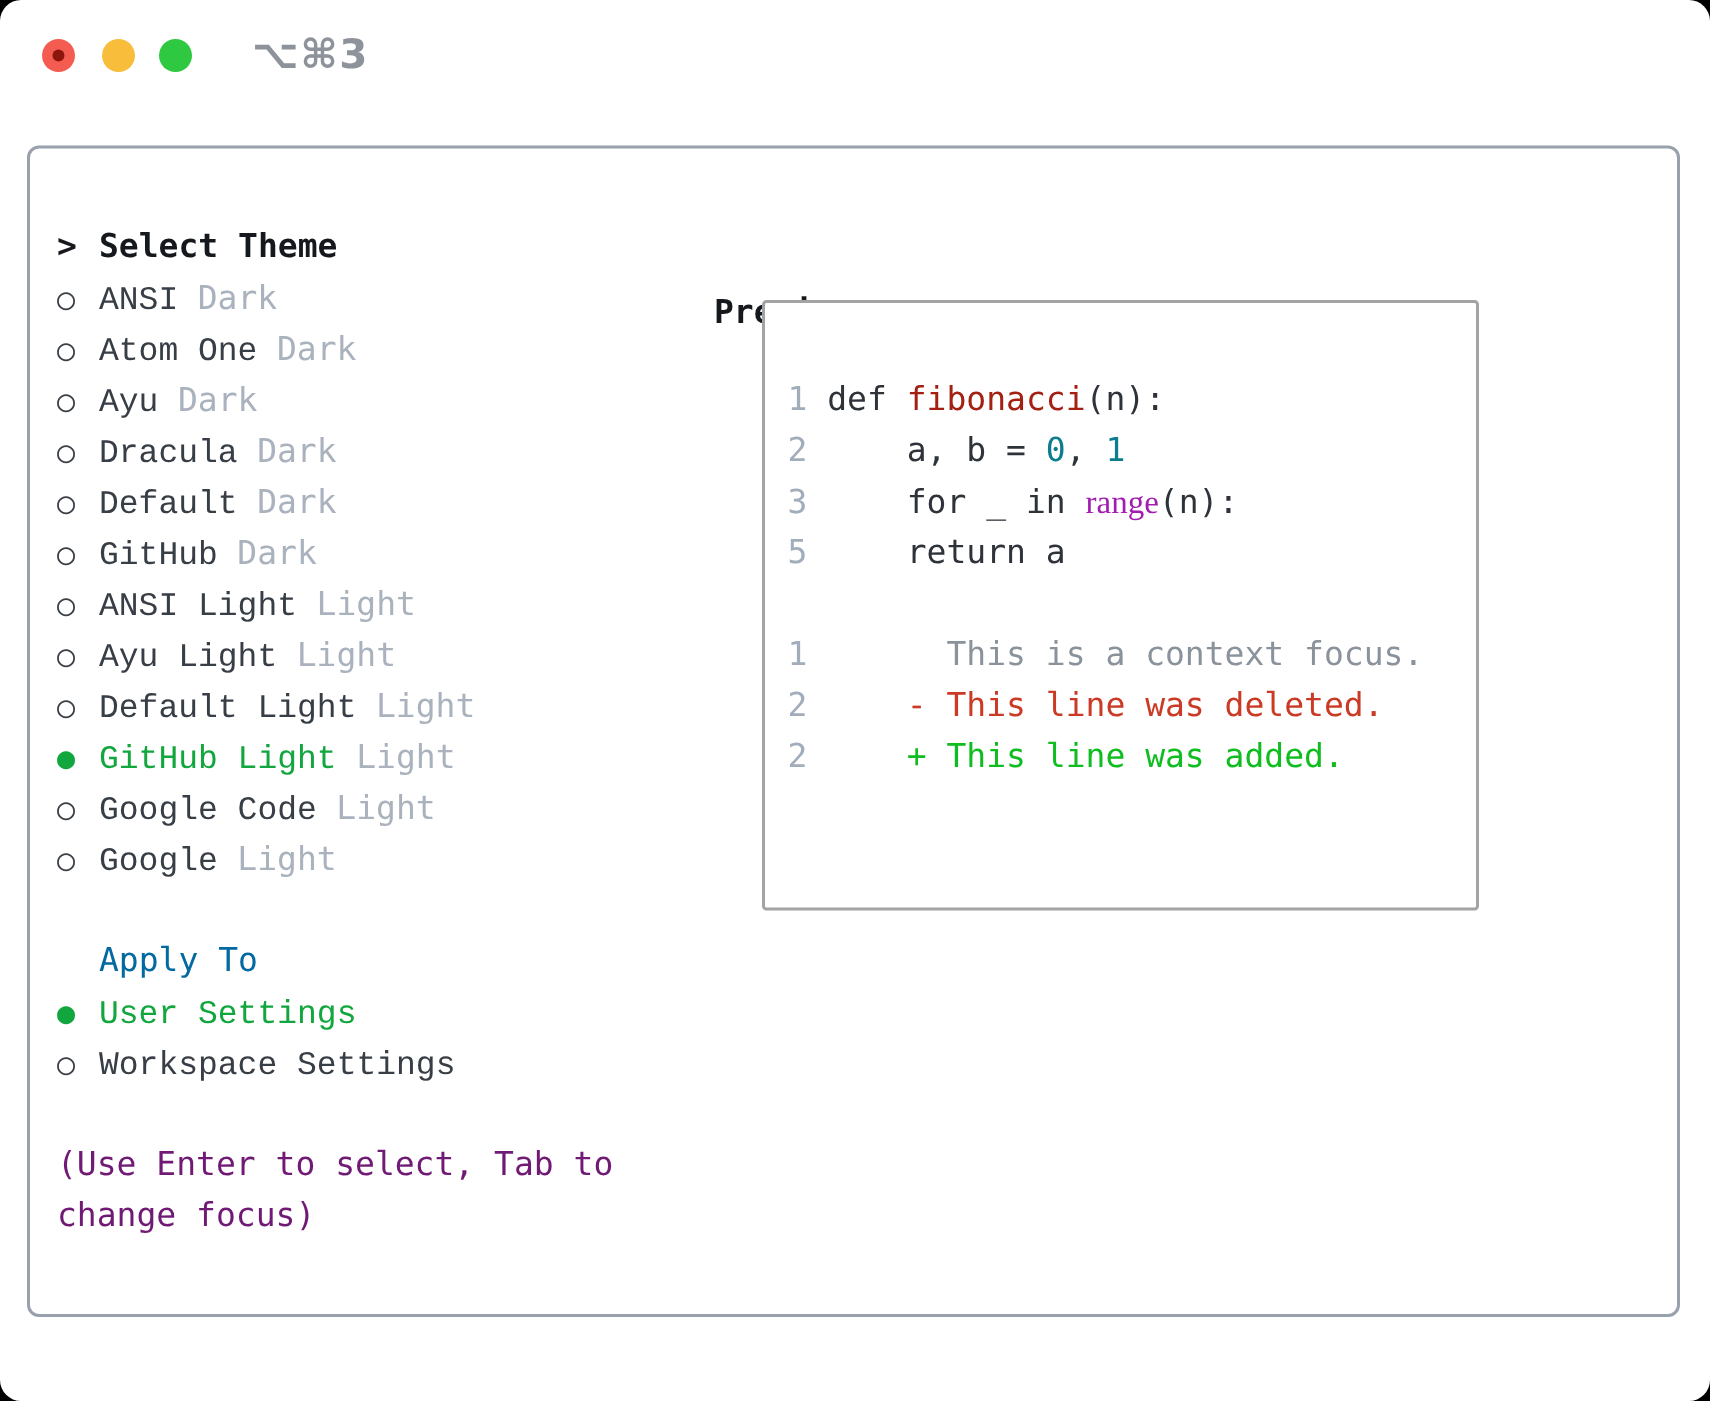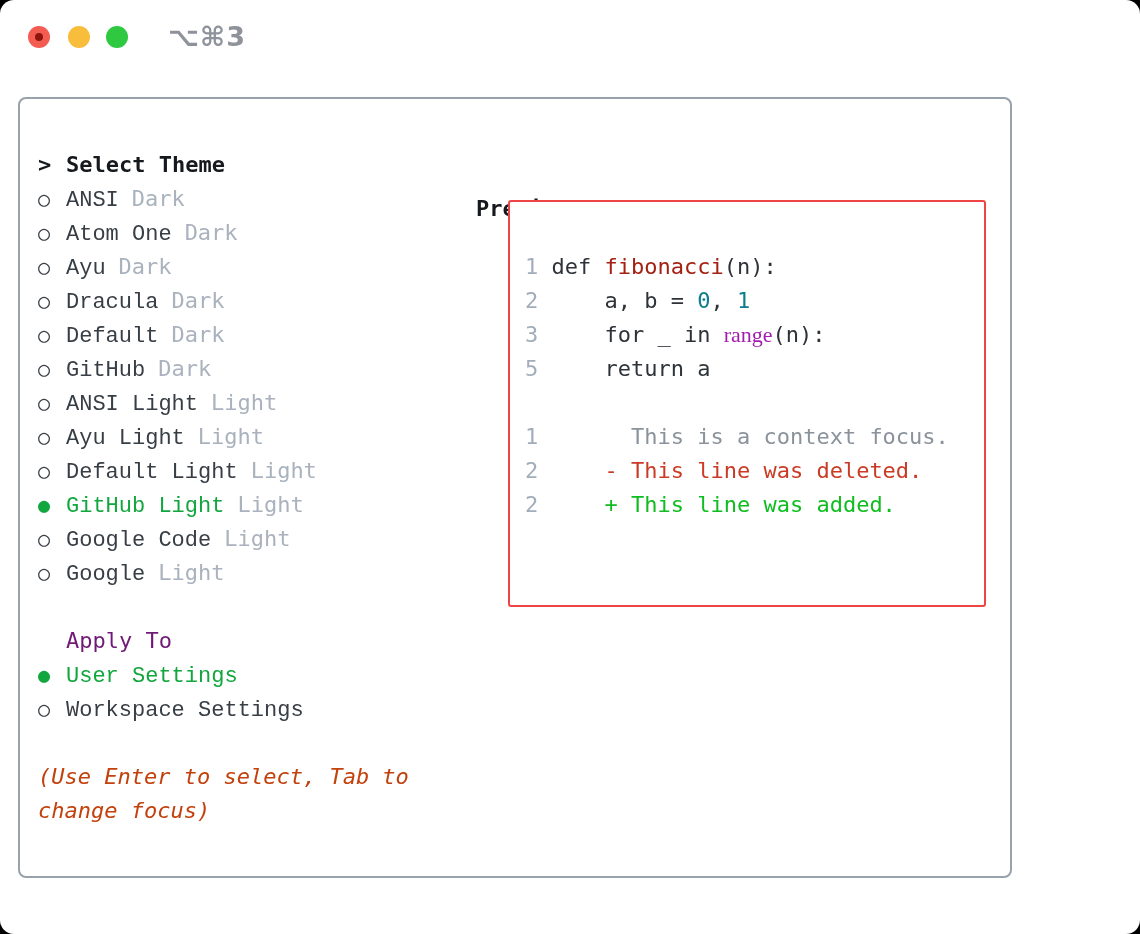--- a/index.html
+++ b/index.html
@@ -19,40 +19,40 @@
   .dot-min { left: 68px; background: #f8bd3b; }
   .dot-zoom { left: 106px; background: #2ec940; }
   .win-title {
     position: absolute; left: 168px; top: 21px;
     font-family: "DejaVu Sans", "DejaVu Sans Mono", sans-serif;
     font-size: 27px; font-weight: 700; color: #8e939b; letter-spacing: 1px;
   }
   
   .panel {
     position: absolute; left: 18px; top: 97px;
-    width: 994px; height: 781px;
+    width: 1102px; height: 781px;
     border: 2px solid #98a1ac; border-radius: 8px;
     box-sizing: border-box; background: #fff;
   }
   .row { height: 34px; line-height: 34px; font-size: 22px; white-space: pre; }
   .left-col { position: absolute; left: 18px; top: 49px; }
   .marker { display: inline-block; width: 28px; font-size: 20px; color: #3a4047; }
   .header-row { font-weight: bold; color: #15181c; }
   .cursor { display: inline-block; width: 28px; font-weight: bold; color: #15181c; }
   .tname { color: #383e45; white-space: pre; font-family: Liberation Mono, monospace; }
   .variant { color: #a9b2bd; margin-left: 13px; white-space: pre; }
   .selected .marker, .selected .tname { color: #12a63e; }
-  .apply-header { color: #701a75; padding-left: 28px; }
-  .hint { color: #c2410c; font-style: italic; }
+  .apply-header { color: #0369a1; padding-left: 28px; }
+  .hint { color: #701a75; }
   
   .preview-header { position: absolute; left: 456px; top: 49px; font-weight: bold; color: #15181c; margin-top: 44px; }
   .preview-box {
     position: absolute; left: 488px; top: 101px;
     width: 478px; height: 407px;
-    border: 2px solid #ef4444; border-radius: 3px;
+    border: 2px solid #a3a3a3; border-radius: 3px;
     box-sizing: border-box; background: #fff;
   }
   .code-area { position: absolute; left: 15px; top: 48px; }
   .cline span { white-space: pre; }
   .ln { color: #a2adbb; }
   .plain { color: #2e333a; }
   .func { color: #a32013; }
   .numlit { color: #0d7d8d; }
   .builtin { color: #a21caf; font-family: Liberation Serif, serif; }
   .context { color: #8a929c; }

